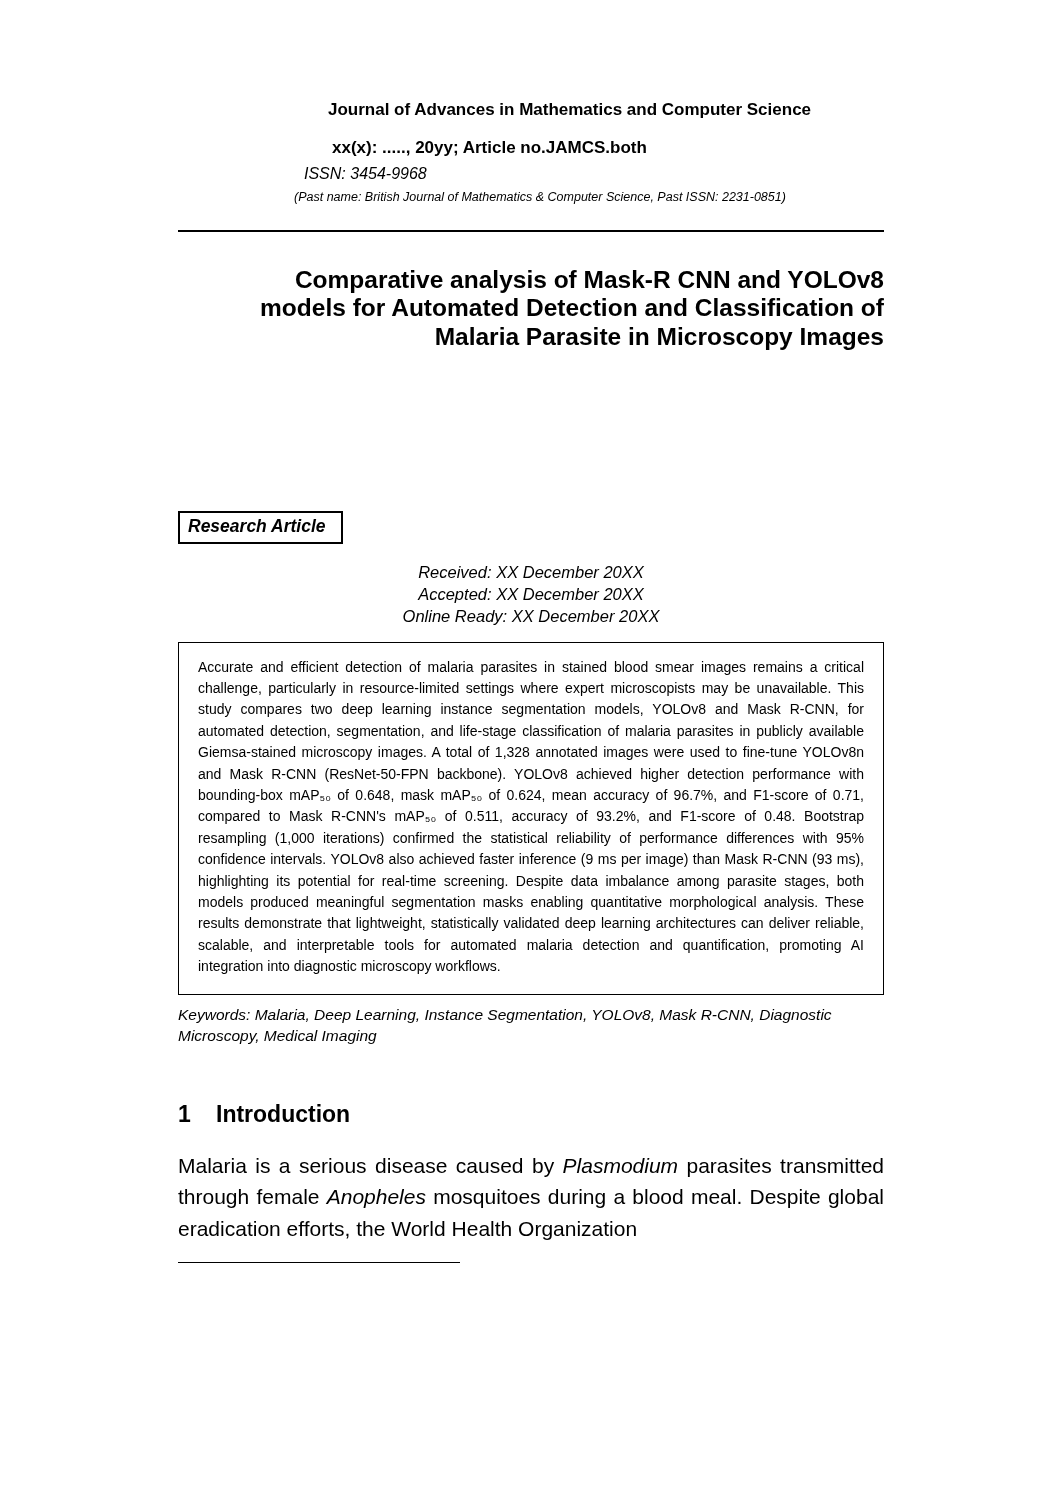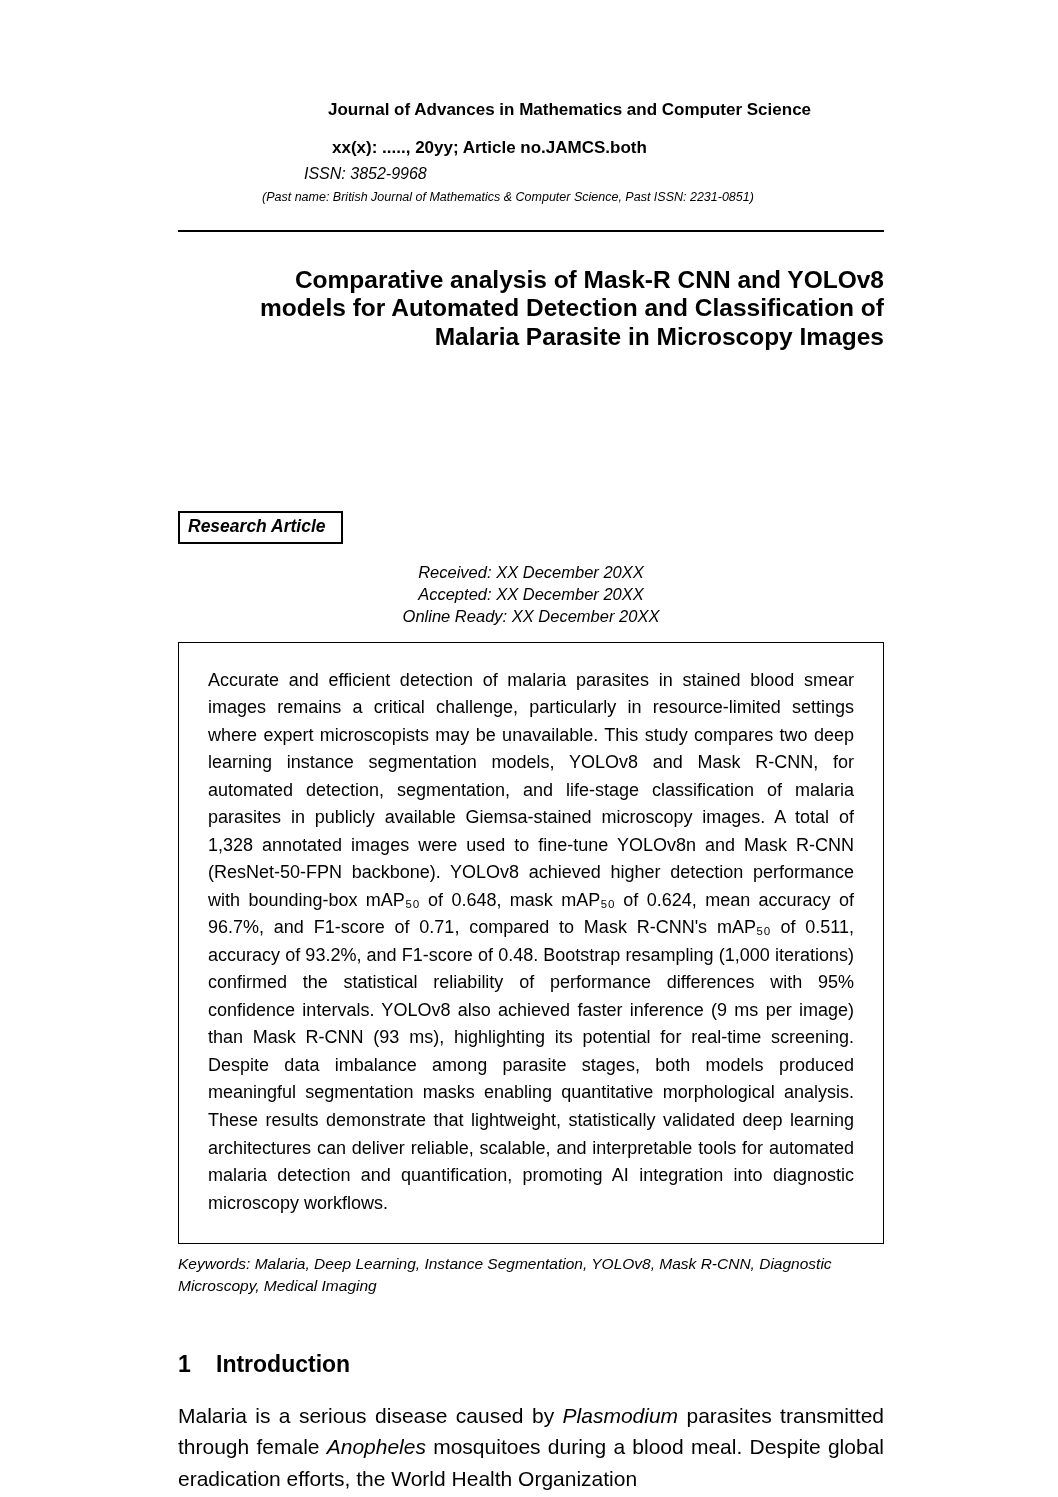--- a/index.html
+++ b/index.html
@@ -32,21 +32,21 @@
   }
   .journal-issn {
     font-style: italic;
     font-size: 16px;
     margin-left: 126px;
     margin-top: 7px;
   }
   .journal-pastname {
     font-style: italic;
     font-size: 12.5px;
-    margin-left: 84px;
+    margin-left: 116px;
     margin-top: 7px;
   }
   .head-rule {
     border: none;
     border-top: 2px solid #000;
     margin: 26px 0 0 0;
   }
   .title {
     font-size: 24.5px;
     font-weight: bold;
@@ -75,22 +75,22 @@
     font-size: 23px;
     font-weight: bold;
     margin: 20px 0 0 30px;
   }
   .abstract-box {
     border: 1.5px solid #000;
     margin-top: 14px;
     padding: 8px 13px 10px 13px;
   }
   .abstract-box p {
-    margin: 16px;
-    font-size: 18px;
+    margin: 6px;
+    font-size: 14px;
     line-height: 1.53;
     text-align: justify;
   }
   .keywords {
     font-style: italic;
     font-size: 15.5px;
     line-height: 1.4;
     margin: 9px 0 0 0;
   }
   .section-heading {
@@ -117,21 +117,21 @@
   }
 </style>
 </head>
 <body>
 
 <div class="page">
 
   <header class="masthead">
     <div class="journal-name">Journal of Advances in Mathematics and Computer Science</div>
     <div class="journal-issue">xx(x): ....., 20yy; Article no.JAMCS.both</div>
-    <div class="journal-issn">ISSN: 3852-9968</div>
+    <div class="journal-issn">ISSN: 3454-9968</div>
     <div class="journal-pastname">(Past name: British Journal of Mathematics &amp; Computer Science, Past ISSN: 2231-0851)</div>
   </header>
 
   <hr class="head-rule">
 
   <h1 class="title">Comparative analysis of Mask-R CNN and YOLOv8 models for Automated Detection and Classification of Malaria Parasite in Microscopy Images</h1>
 
   <div>
     <div class="article-type-box">
       <span>Research Article</span>

